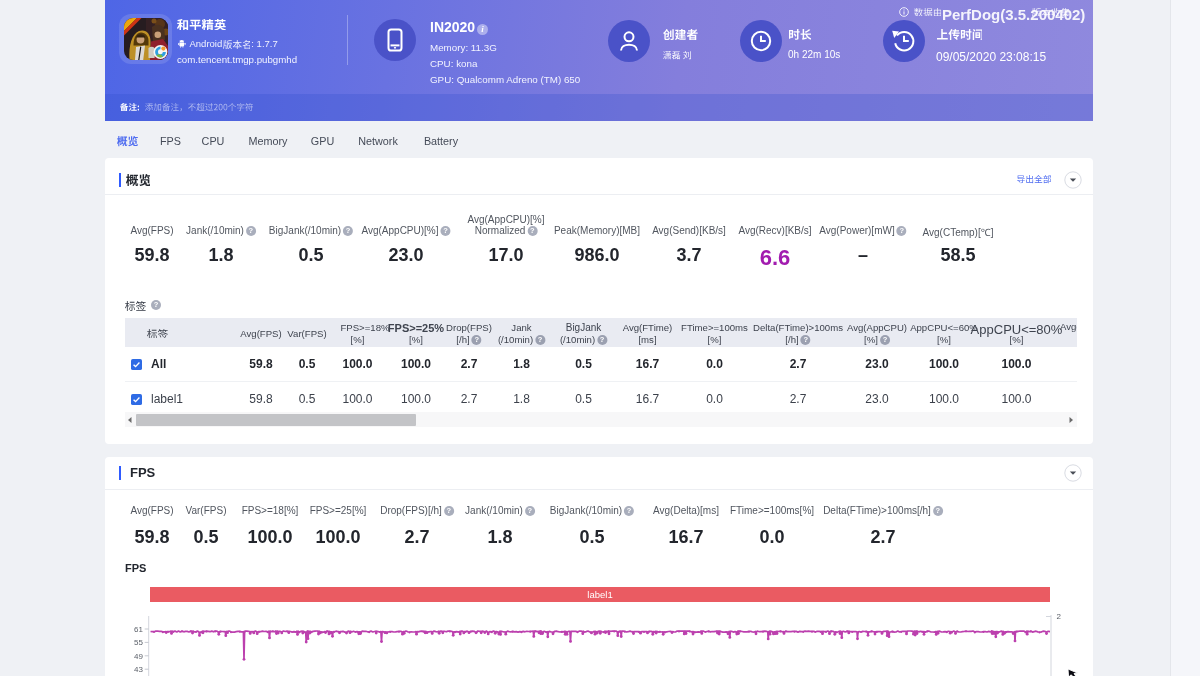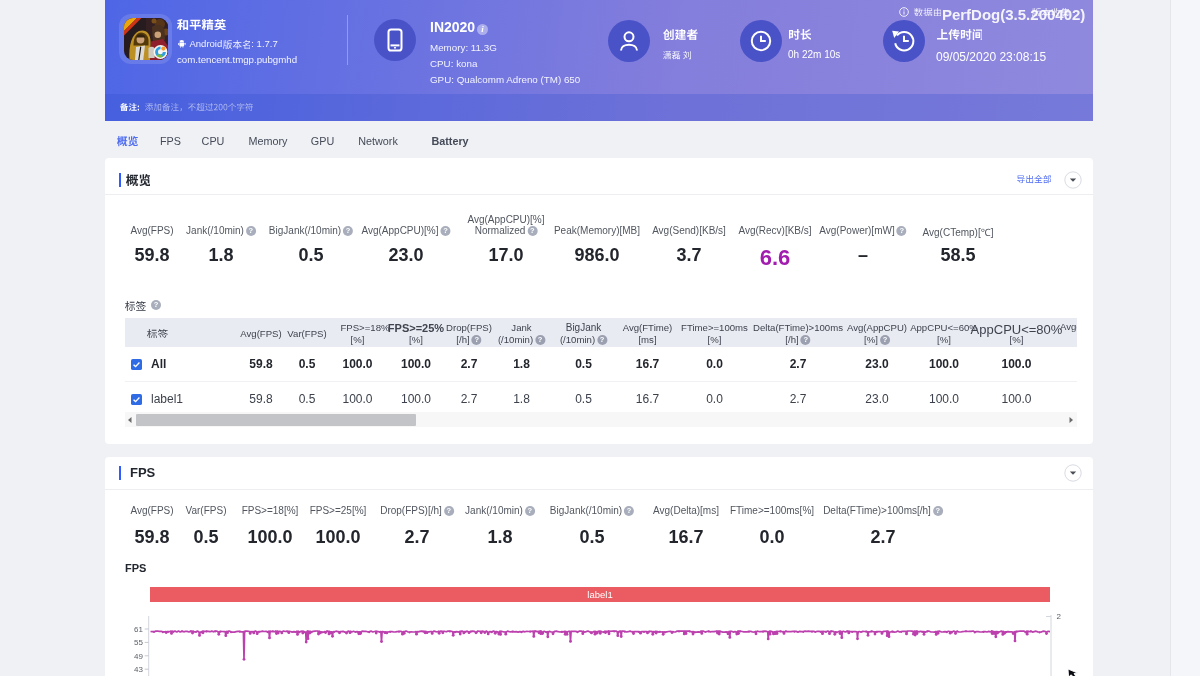--- a/index.html
+++ b/index.html
@@ -124,21 +124,21 @@
       <path fill="rgba(255,255,255,0.55)" d="M407 -289C384 -213 342 -126 280 -75L335 -34C400 -92 441 -186 466 -266ZM643 -254C672 -187 701 -99 709 -40L770 -63C760 -120 732 -207 699 -273ZM766 -281C823 -205 883 -100 907 -31L970 -63C944 -132 884 -233 825 -309ZM533 -397V-3C533 9 529 13 515 13C502 13 459 14 409 12C418 33 427 60 430 80C497 80 541 79 568 68C595 57 603 37 603 -2V-397ZM85 -777C143 -748 213 -701 246 -667L291 -728C256 -761 186 -804 129 -831ZM38 -506C98 -480 170 -437 205 -405L248 -466C212 -498 140 -537 79 -561ZM60 25 127 67C171 -22 221 -139 259 -239L199 -281C157 -173 100 -49 60 25ZM327 -783V-713H548C537 -667 522 -622 503 -579H281V-508H466C416 -427 347 -357 254 -311C268 -297 290 -270 300 -254C414 -313 494 -403 550 -508H676C732 -408 826 -316 922 -270C933 -288 956 -314 971 -328C888 -363 807 -431 754 -508H954V-579H584C601 -622 615 -667 627 -713H920V-783ZM1572 -716V65H1644V-9H1838V57H1913V-716ZM1644 -81V-643H1838V-81ZM1195 -827 1194 -650H1053V-577H1192C1185 -325 1154 -103 1028 29C1047 41 1074 64 1086 81C1221 -66 1256 -306 1265 -577H1417C1409 -192 1400 -55 1379 -26C1370 -13 1360 -9 1345 -10C1327 -10 1284 -10 1237 -14C1250 7 1257 39 1259 61C1304 64 1350 65 1378 61C1407 57 1426 48 1444 22C1475 -21 1482 -167 1490 -612C1490 -623 1490 -650 1490 -650H1267L1269 -827ZM2685 -688C2637 -637 2572 -593 2498 -555C2430 -589 2372 -630 2329 -677L2340 -688ZM2369 -843C2319 -756 2221 -656 2076 -588C2093 -576 2116 -551 2128 -533C2184 -562 2233 -595 2276 -630C2317 -588 2365 -551 2420 -519C2298 -468 2160 -433 2030 -415C2043 -398 2058 -365 2064 -344C2209 -368 2363 -411 2499 -477C2624 -417 2772 -378 2926 -358C2936 -379 2956 -410 2973 -427C2831 -443 2694 -473 2578 -519C2673 -575 2754 -644 2808 -727L2759 -758L2746 -754H2399C2418 -778 2435 -802 2450 -827ZM2248 -129H2460V-18H2248ZM2248 -190V-291H2460V-190ZM2746 -129V-18H2537V-129ZM2746 -190H2537V-291H2746ZM2170 -357V80H2248V48H2746V78H2827V-357ZM3094 -774C3159 -743 3242 -695 3284 -662L3327 -724C3284 -755 3200 -800 3136 -828ZM3042 -497C3105 -467 3187 -420 3227 -388L3269 -451C3227 -482 3144 -526 3083 -553ZM3071 18 3134 69C3194 -24 3263 -150 3316 -255L3262 -305C3204 -191 3125 -59 3071 18ZM3548 -819C3582 -767 3617 -697 3631 -653L3704 -682C3689 -726 3651 -793 3616 -844ZM3334 -649V-578H3597V-352H3372V-281H3597V-23H3302V49H3962V-23H3675V-281H3902V-352H3675V-578H3938V-649ZM4157 107C4262 70 4330 -12 4330 -120C4330 -190 4300 -235 4245 -235C4204 -235 4169 -210 4169 -163C4169 -116 4203 -92 4244 -92L4261 -94C4256 -25 4212 22 4135 54ZM5559 -478C5678 -398 5828 -280 5899 -203L5960 -261C5885 -338 5733 -450 5615 -526ZM5069 -770V-693H5514C5415 -522 5243 -353 5044 -255C5060 -238 5083 -208 5095 -189C5234 -262 5358 -365 5459 -481V78H5540V-584C5566 -619 5589 -656 5610 -693H5931V-770ZM6594 -348H6833V-164H6594ZM6523 -411V-101H6908V-411ZM6097 -389C6094 -213 6085 -55 6027 45C6044 53 6075 72 6088 81C6117 28 6135 -39 6146 -115C6219 21 6339 54 6553 54H6940C6944 32 6958 -3 6970 -20C6908 -17 6601 -17 6552 -18C6452 -18 6374 -26 6313 -51V-252H6470V-319H6313V-461H6473C6488 -450 6505 -436 6513 -427C6621 -489 6682 -584 6702 -733H6856C6849 -603 6840 -552 6827 -537C6820 -529 6811 -527 6796 -528C6782 -528 6743 -528 6701 -532C6712 -514 6719 -487 6720 -467C6765 -465 6807 -465 6830 -467C6856 -469 6873 -475 6888 -492C6911 -518 6921 -588 6929 -768C6930 -777 6930 -798 6930 -798H6490V-733H6631C6615 -617 6568 -537 6480 -486V-529H6302V-653H6460V-720H6302V-840H6232V-720H6073V-653H6232V-529H6052V-461H6246V-93C6208 -126 6180 -174 6159 -241C6162 -287 6164 -335 6165 -385ZM7079 -774C7135 -722 7199 -649 7227 -602L7290 -646C7259 -693 7193 -763 7137 -813ZM7381 -477C7432 -415 7493 -327 7521 -275L7584 -313C7555 -365 7492 -449 7441 -510ZM7262 -465H7050V-395H7188V-133C7143 -117 7091 -72 7037 -14L7089 57C7140 -12 7189 -71 7222 -71C7245 -71 7277 -37 7319 -11C7389 33 7473 43 7597 43C7693 43 7870 38 7941 34C7942 11 7955 -27 7964 -47C7867 -37 7716 -28 7599 -28C7487 -28 7402 -36 7336 -76C7302 -96 7281 -116 7262 -128ZM7720 -837V-660H7332V-589H7720V-192C7720 -174 7713 -169 7693 -168C7673 -167 7603 -167 7530 -170C7541 -148 7553 -115 7557 -93C7651 -93 7712 -94 7747 -107C7783 -119 7796 -141 7796 -192V-589H7935V-660H7796V-837ZM8044 0H8505V-79H8302C8265 -79 8220 -75 8182 -72C8354 -235 8470 -384 8470 -531C8470 -661 8387 -746 8256 -746C8163 -746 8099 -704 8040 -639L8093 -587C8134 -636 8185 -672 8245 -672C8336 -672 8380 -611 8380 -527C8380 -401 8274 -255 8044 -54ZM8833 13C8972 13 9061 -113 9061 -369C9061 -623 8972 -746 8833 -746C8693 -746 8605 -623 8605 -369C8605 -113 8693 13 8833 13ZM8833 -61C8750 -61 8693 -154 8693 -369C8693 -583 8750 -674 8833 -674C8916 -674 8973 -583 8973 -369C8973 -154 8916 -61 8833 -61ZM9388 13C9527 13 9616 -113 9616 -369C9616 -623 9527 -746 9388 -746C9248 -746 9160 -623 9160 -369C9160 -113 9248 13 9388 13ZM9388 -61C9305 -61 9248 -154 9248 -369C9248 -583 9305 -674 9388 -674C9471 -674 9528 -583 9528 -369C9528 -154 9471 -61 9388 -61ZM10125 -546V79H10203V-546ZM10171 -841C10071 -674 9889 -528 9700 -446C9721 -428 9743 -399 9756 -377C9910 -452 10058 -568 10166 -706C10299 -550 10431 -454 10579 -376C10591 -400 10614 -428 10634 -444C10480 -519 10338 -613 10210 -766L10238 -810ZM11125 -363V-300H10734V-228H11125V-14C11125 0 11120 5 11102 6C11084 6 11019 6 10952 4C10965 24 10979 58 10984 79C11069 79 11122 78 11157 67C11193 54 11204 32 11204 -12V-228H11595V-300H11204V-337C11292 -384 11382 -452 11444 -516L11393 -555L11376 -551H10898V-480H11300C11249 -436 11184 -392 11125 -363ZM11089 -824C11108 -798 11127 -765 11140 -736H10745V-529H10819V-664H11508V-529H11585V-736H11228C11214 -769 11188 -814 11162 -847ZM12060 -277C12104 -213 12160 -127 12186 -76L12250 -115C12222 -164 12165 -247 12121 -309ZM12399 -541V-432H12002V-363H12399V-16C12399 1 12393 5 12373 6C12355 7 12288 7 12217 5C12228 26 12239 57 12243 78C12333 78 12392 77 12426 66C12460 54 12472 32 12472 -15V-363H12608V-432H12472V-541ZM11925 -550C11874 -441 11791 -332 11706 -261C11722 -246 11748 -215 11758 -200C11791 -229 11824 -264 11855 -303V80H11928V-405C11953 -445 11976 -485 11996 -526ZM11847 -843C11816 -743 11763 -643 11701 -578C11719 -569 11750 -548 11764 -536C11797 -575 11829 -625 11858 -680H11910C11932 -634 11957 -579 11971 -545L12038 -568C12026 -596 12004 -640 11984 -680H12140V-744H11888C11900 -771 11911 -799 11920 -826ZM12241 -843C12211 -743 12156 -648 12090 -586C12108 -576 12139 -555 12153 -543C12188 -580 12222 -627 12251 -680H12320C12348 -639 12379 -590 12393 -559L12459 -586C12446 -611 12423 -646 12399 -680H12599V-744H12282C12293 -771 12303 -798 12312 -826Z"></path>
     </svg>
 <svg style="position:absolute;left:117.2px;top:136.4px;width:20.90px;height:10.21px;" viewBox="17 -852 1935 945" preserveAspectRatio="none">
       <path fill="#4d6bf0" d="M134 -850V-648H41V-539H134V-536C112 -416 67 -273 17 -188C34 -160 60 -116 71 -84C94 -122 115 -172 134 -228V89H239V-351C255 -311 270 -270 279 -241L337 -335V-176C337 -128 309 -90 290 -74C307 -57 336 -17 345 4C361 -15 387 -37 534 -126L547 -83L630 -124C616 -176 578 -261 545 -325L468 -291C480 -265 493 -237 504 -208L428 -167V-352H588V-431C597 -411 616 -371 622 -350C631 -358 666 -364 698 -364H729C694 -226 629 -84 510 35C537 48 576 76 595 93C664 20 716 -61 754 -145V-31C754 24 758 40 774 56C788 71 810 77 833 77C845 77 865 77 878 77C896 77 914 71 927 62C941 52 949 37 955 16C960 -6 964 -63 965 -113C945 -120 919 -134 904 -146C905 -100 904 -61 902 -44C900 -34 897 -26 893 -22C890 -18 884 -17 878 -17C872 -17 865 -17 860 -17C854 -17 849 -19 846 -22C843 -25 843 -32 843 -37V-316H815L827 -364H959L960 -461H845C858 -548 862 -631 863 -701H947V-803H619V-701H771C770 -631 765 -548 750 -461H702L735 -654H645C639 -608 620 -483 612 -462C605 -445 599 -438 588 -434V-799H337V-346C320 -379 258 -493 239 -524V-539H316V-648H239V-850ZM503 -535V-448H428V-535ZM503 -620H428V-704H503ZM1661 -609C1696 -564 1736 -501 1751 -459L1861 -504C1842 -544 1803 -604 1765 -647ZM1100 -792V-500H1215V-792ZM1312 -837V-468H1428V-837ZM1172 -445V-122H1292V-339H1715V-135H1841V-445ZM1568 -852C1544 -738 1499 -621 1441 -549C1469 -535 1520 -506 1543 -489C1575 -533 1604 -592 1630 -657H1945V-762H1665L1683 -829ZM1431 -304V-225C1431 -160 1402 -68 1055 -6C1084 19 1119 63 1134 89C1360 39 1468 -29 1518 -97V-52C1518 46 1547 76 1669 76C1694 76 1791 76 1816 76C1908 76 1940 45 1952 -71C1921 -78 1873 -95 1849 -112C1845 -35 1838 -22 1805 -22C1781 -22 1704 -22 1686 -22C1645 -22 1638 -26 1638 -52V-182H1554C1556 -196 1557 -209 1557 -222V-304Z"></path>
     </svg>
 <div style="position:absolute;left:170.5px;top:141.5px;transform:translateX(-50%);margin-top:-6.7px;font-size:10.8px;color:#454b58;font-weight:normal;white-space:nowrap">FPS</div>
 <div style="position:absolute;left:213px;top:141.5px;transform:translateX(-50%);margin-top:-6.7px;font-size:10.8px;color:#454b58;font-weight:normal;white-space:nowrap">CPU</div>
 <div style="position:absolute;left:268px;top:141.5px;transform:translateX(-50%);margin-top:-6.7px;font-size:10.8px;color:#454b58;font-weight:normal;white-space:nowrap">Memory</div>
 <div style="position:absolute;left:322.5px;top:141.5px;transform:translateX(-50%);margin-top:-6.7px;font-size:10.8px;color:#454b58;font-weight:normal;white-space:nowrap">GPU</div>
 <div style="position:absolute;left:378px;top:141.5px;transform:translateX(-50%);margin-top:-6.7px;font-size:10.8px;color:#454b58;font-weight:normal;white-space:nowrap">Network</div>
-<div style="position:absolute;left:450px;top:141.5px;transform:translateX(-50%);margin-top:-6.7px;font-size:10.8px;color:#454b58;font-weight:bold;white-space:nowrap">Battery</div>
+<div style="position:absolute;left:441px;top:141.5px;transform:translateX(-50%);margin-top:-6.7px;font-size:10.8px;color:#454b58;font-weight:normal;white-space:nowrap">Battery</div>
 <div style="position:absolute;left:105px;top:158px;width:988px;height:286px;background:#fff;border-radius:4px"></div>
 <div style="position:absolute;left:118.5px;top:173px;width:2.5px;height:14px;background:#2f5bff"></div>
 <svg style="position:absolute;left:125.7px;top:174.0px;width:24.77px;height:12.10px;" viewBox="17 -852 1935 945" preserveAspectRatio="none">
       <path fill="#22262e" d="M134 -850V-648H41V-539H134V-536C112 -416 67 -273 17 -188C34 -160 60 -116 71 -84C94 -122 115 -172 134 -228V89H239V-351C255 -311 270 -270 279 -241L337 -335V-176C337 -128 309 -90 290 -74C307 -57 336 -17 345 4C361 -15 387 -37 534 -126L547 -83L630 -124C616 -176 578 -261 545 -325L468 -291C480 -265 493 -237 504 -208L428 -167V-352H588V-431C597 -411 616 -371 622 -350C631 -358 666 -364 698 -364H729C694 -226 629 -84 510 35C537 48 576 76 595 93C664 20 716 -61 754 -145V-31C754 24 758 40 774 56C788 71 810 77 833 77C845 77 865 77 878 77C896 77 914 71 927 62C941 52 949 37 955 16C960 -6 964 -63 965 -113C945 -120 919 -134 904 -146C905 -100 904 -61 902 -44C900 -34 897 -26 893 -22C890 -18 884 -17 878 -17C872 -17 865 -17 860 -17C854 -17 849 -19 846 -22C843 -25 843 -32 843 -37V-316H815L827 -364H959L960 -461H845C858 -548 862 -631 863 -701H947V-803H619V-701H771C770 -631 765 -548 750 -461H702L735 -654H645C639 -608 620 -483 612 -462C605 -445 599 -438 588 -434V-799H337V-346C320 -379 258 -493 239 -524V-539H316V-648H239V-850ZM503 -535V-448H428V-535ZM503 -620H428V-704H503ZM1661 -609C1696 -564 1736 -501 1751 -459L1861 -504C1842 -544 1803 -604 1765 -647ZM1100 -792V-500H1215V-792ZM1312 -837V-468H1428V-837ZM1172 -445V-122H1292V-339H1715V-135H1841V-445ZM1568 -852C1544 -738 1499 -621 1441 -549C1469 -535 1520 -506 1543 -489C1575 -533 1604 -592 1630 -657H1945V-762H1665L1683 -829ZM1431 -304V-225C1431 -160 1402 -68 1055 -6C1084 19 1119 63 1134 89C1360 39 1468 -29 1518 -97V-52C1518 46 1547 76 1669 76C1694 76 1791 76 1816 76C1908 76 1940 45 1952 -71C1921 -78 1873 -95 1849 -112C1845 -35 1838 -22 1805 -22C1781 -22 1704 -22 1686 -22C1645 -22 1638 -26 1638 -52V-182H1554C1556 -196 1557 -209 1557 -222V-304Z"></path>
     </svg>
 <svg style="position:absolute;left:1016.5px;top:175.4px;width:34.20px;height:8.18px;" viewBox="62 -851 3886 929" preserveAspectRatio="none">
       <path fill="#4d6bf0" d="M211 -182C274 -130 345 -53 374 -1L430 -51C399 -100 331 -170 270 -221H648V-11C648 4 642 9 622 10C603 10 531 11 457 9C468 28 480 56 484 76C580 76 641 76 677 65C713 55 725 35 725 -9V-221H944V-291H725V-369H648V-291H62V-221H256ZM135 -770V-508C135 -414 185 -394 350 -394C387 -394 709 -394 749 -394C875 -394 908 -418 921 -521C898 -524 868 -533 848 -544C840 -470 826 -456 744 -456C674 -456 397 -456 344 -456C233 -456 213 -467 213 -509V-562H826V-800H135ZM213 -734H752V-629H213ZM1104 -341V21H1814V78H1895V-341H1814V-54H1539V-404H1855V-750H1774V-477H1539V-839H1457V-477H1228V-749H1150V-404H1457V-54H1187V-341ZM2493 -851C2392 -692 2209 -545 2026 -462C2045 -446 2067 -421 2078 -401C2118 -421 2158 -444 2197 -469V-404H2461V-248H2203V-181H2461V-16H2076V52H2929V-16H2539V-181H2809V-248H2539V-404H2809V-470C2847 -444 2885 -420 2925 -397C2936 -419 2958 -445 2977 -460C2814 -546 2666 -650 2542 -794L2559 -820ZM2200 -471C2313 -544 2418 -637 2500 -739C2595 -630 2696 -546 2807 -471ZM3141 -628C3168 -574 3195 -502 3204 -455L3272 -475C3263 -521 3236 -591 3206 -645ZM3627 -787V78H3694V-718H3855C3828 -639 3789 -533 3751 -448C3841 -358 3866 -284 3866 -222C3867 -187 3860 -155 3840 -143C3829 -136 3814 -133 3799 -132C3779 -132 3751 -132 3722 -135C3734 -114 3741 -83 3742 -64C3771 -62 3803 -62 3828 -65C3852 -68 3874 -74 3890 -85C3923 -108 3936 -156 3936 -215C3936 -284 3914 -363 3824 -457C3867 -550 3913 -664 3948 -757L3897 -790L3885 -787ZM3247 -826C3262 -794 3278 -755 3289 -722H3080V-654H3552V-722H3366C3355 -756 3334 -806 3314 -844ZM3433 -648C3417 -591 3387 -508 3360 -452H3051V-383H3575V-452H3433C3458 -504 3485 -572 3508 -631ZM3109 -291V73H3180V26H3454V66H3529V-291ZM3180 -42V-223H3454V-42Z"></path>
     </svg>
 <div style="position:absolute;left:1064px;top:171px;width:18px;height:18px"><svg width="18" height="18" viewBox="0 0 18 18">
         <circle cx="9" cy="9" r="8.2" fill="#fff" stroke="#d8dbe2" stroke-width="1"></circle>

